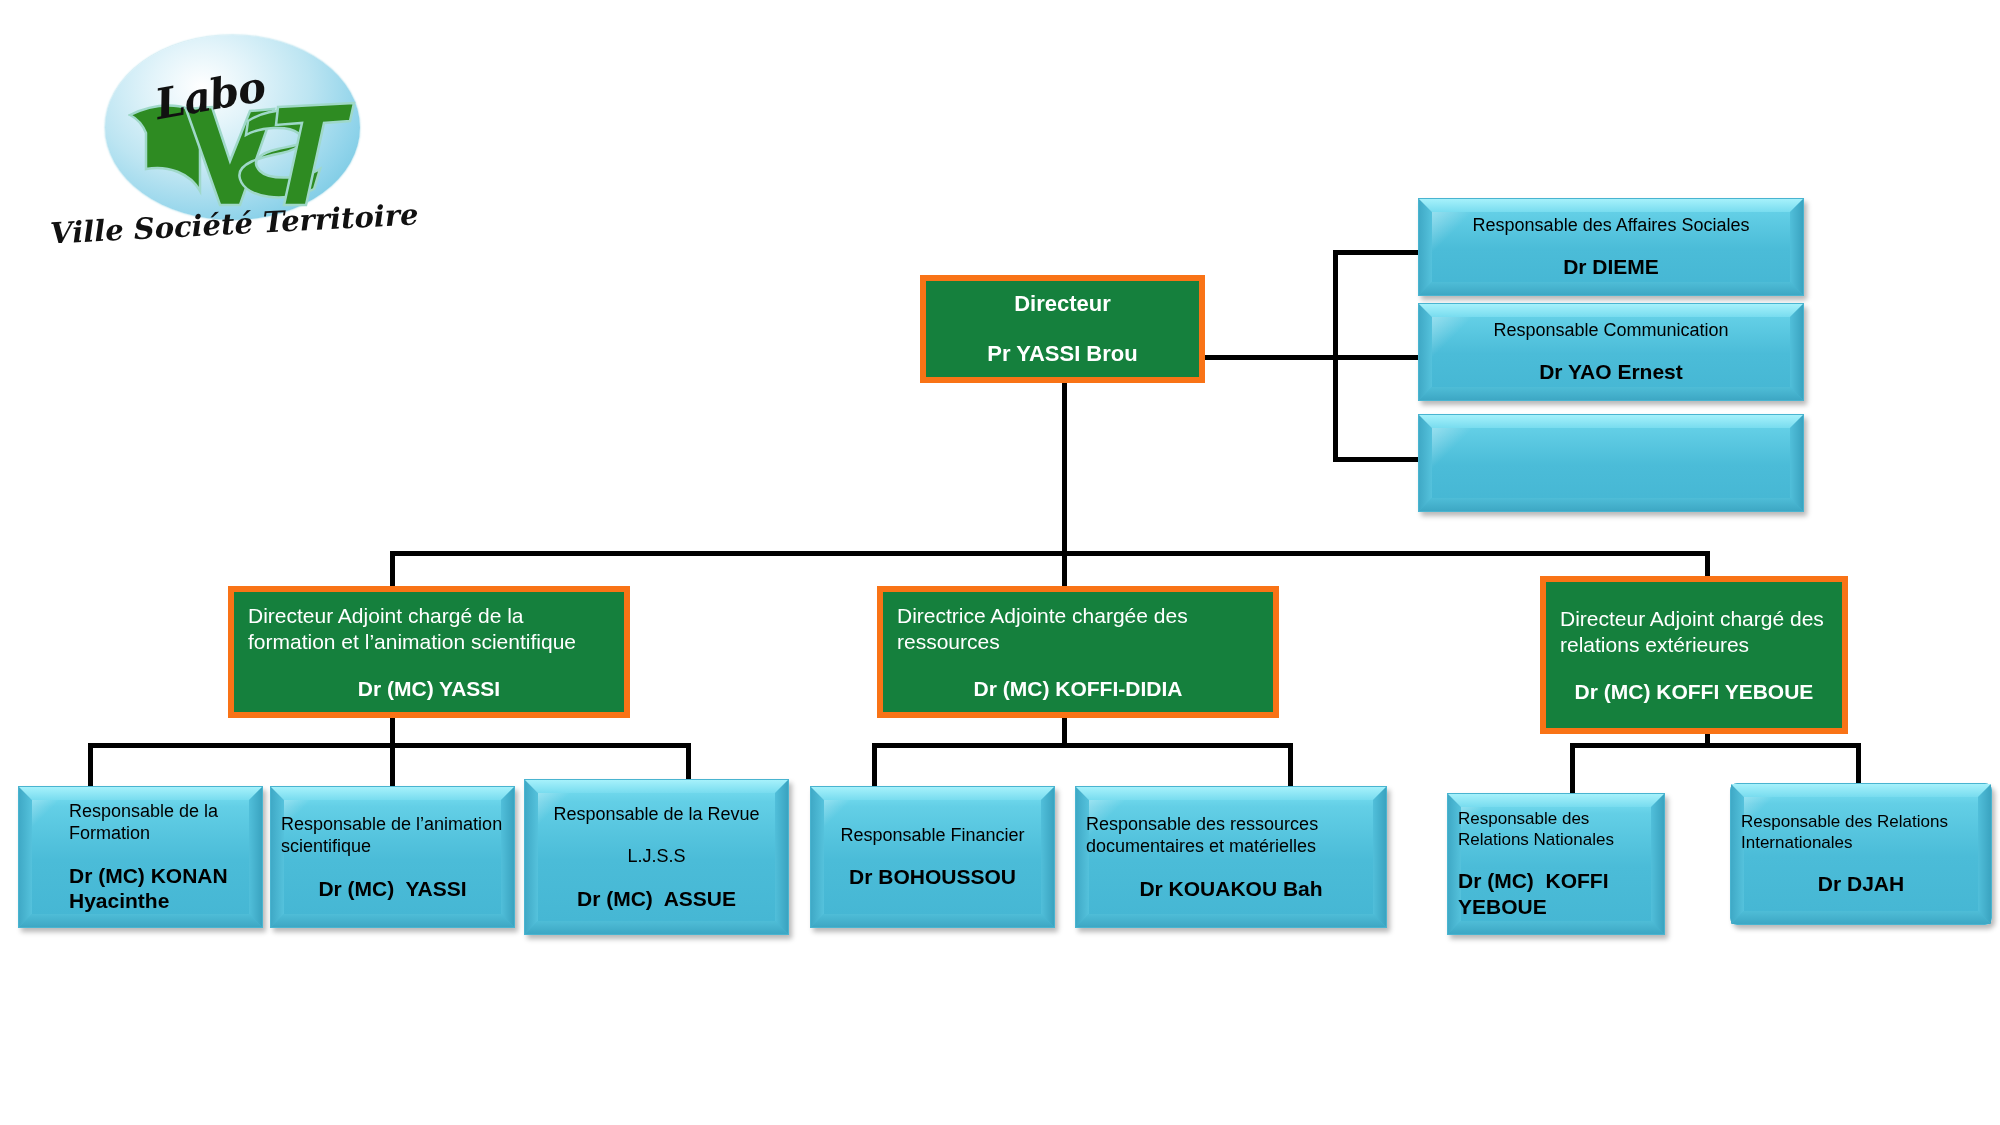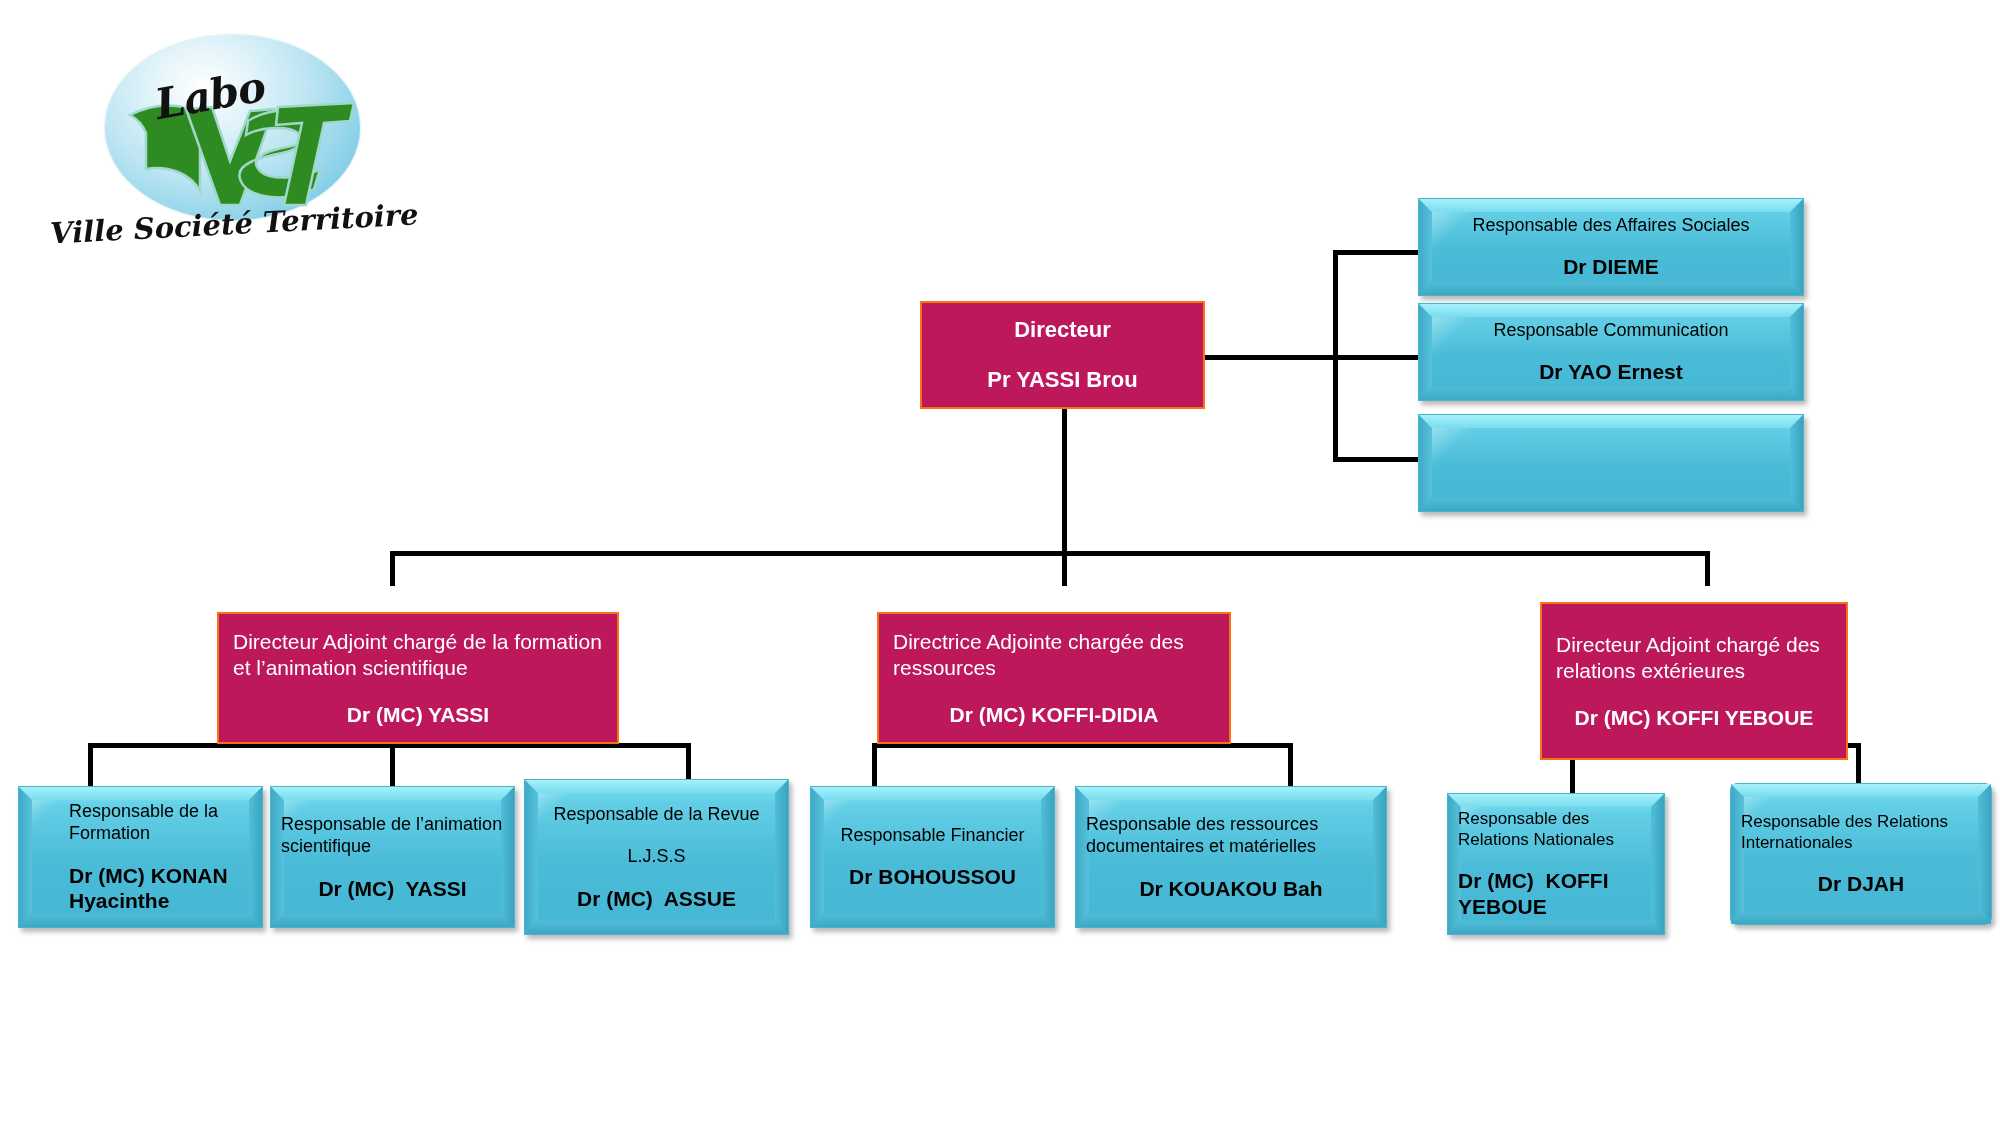--- a/index.html
+++ b/index.html
@@ -84,24 +84,23 @@
     position: absolute;
     box-sizing: border-box;
     display: flex;
     flex-direction: column;
     align-items: center;
     justify-content: center;
     text-align: left;
   }
 
   .node-green {
-    background: #be185d;
+    background: #15803d;
     color: #ffffff;
-    border: 2px solid #f97316;
-    margin-top: 26px;
+    border: 6px solid #f97316;
   }
   .node-green .role {
     font-size: 21px;
     font-weight: normal;
     line-height: 1.22;
     color: #ffffff;
   }
   .node-green .person {
     font-size: 21px;
     font-weight: bold;
@@ -267,26 +266,26 @@
 
   <div class="node node-blue" style="left:1418px; top:414px; width:386px; height:98px;">
     <div class="bevel">
         <i class="b-top"></i>
         <i class="b-left"></i>
         <i class="b-right"></i>
         <i class="b-bottom"></i>
       </div>
   </div>
 
-  <div class="node node-green" style="left:217px; top:586px; width:402px; height:132px; padding:0 14px;">
+  <div class="node node-green" style="left:228px; top:586px; width:402px; height:132px; padding:0 14px;">
     <div class="role">Directeur Adjoint chargé de la formation et l’animation scientifique</div>
     <div class="person">Dr (MC) YASSI</div>
   </div>
 
-  <div class="node node-green" style="left:877px; top:586px; width:354px; height:132px; padding:0 14px;">
+  <div class="node node-green" style="left:877px; top:586px; width:402px; height:132px; padding:0 14px;">
     <div class="role">Directrice Adjointe chargée des ressources</div>
     <div class="person">Dr (MC) KOFFI-DIDIA</div>
   </div>
 
   <div class="node node-green" style="left:1540px; top:576px; width:308px; height:158px; padding:0 14px;">
     <div class="role">Directeur Adjoint chargé des relations extérieures</div>
     <div class="person">Dr (MC) KOFFI YEBOUE</div>
   </div>
 
   <div class="node node-blue" style="left:18px; top:786px; width:245px; height:142px;padding-left:40px;">

